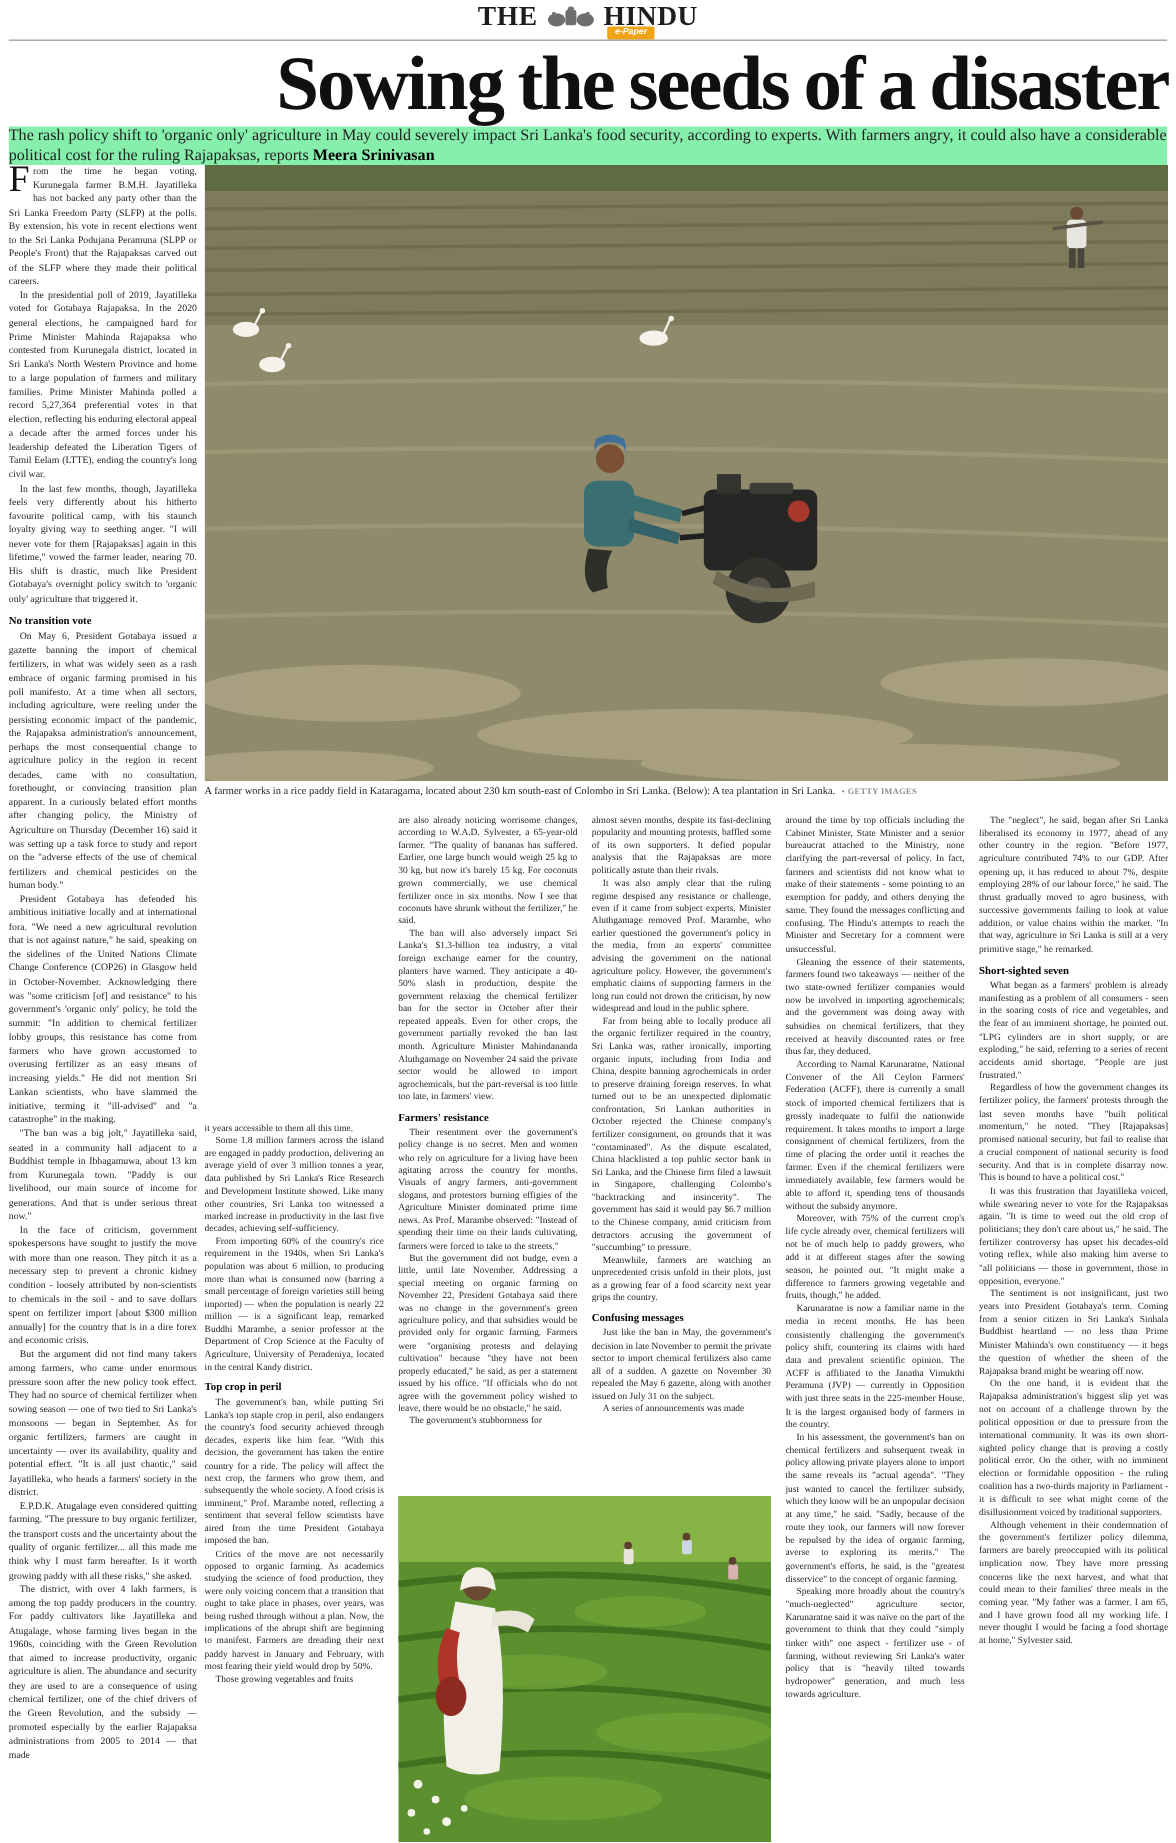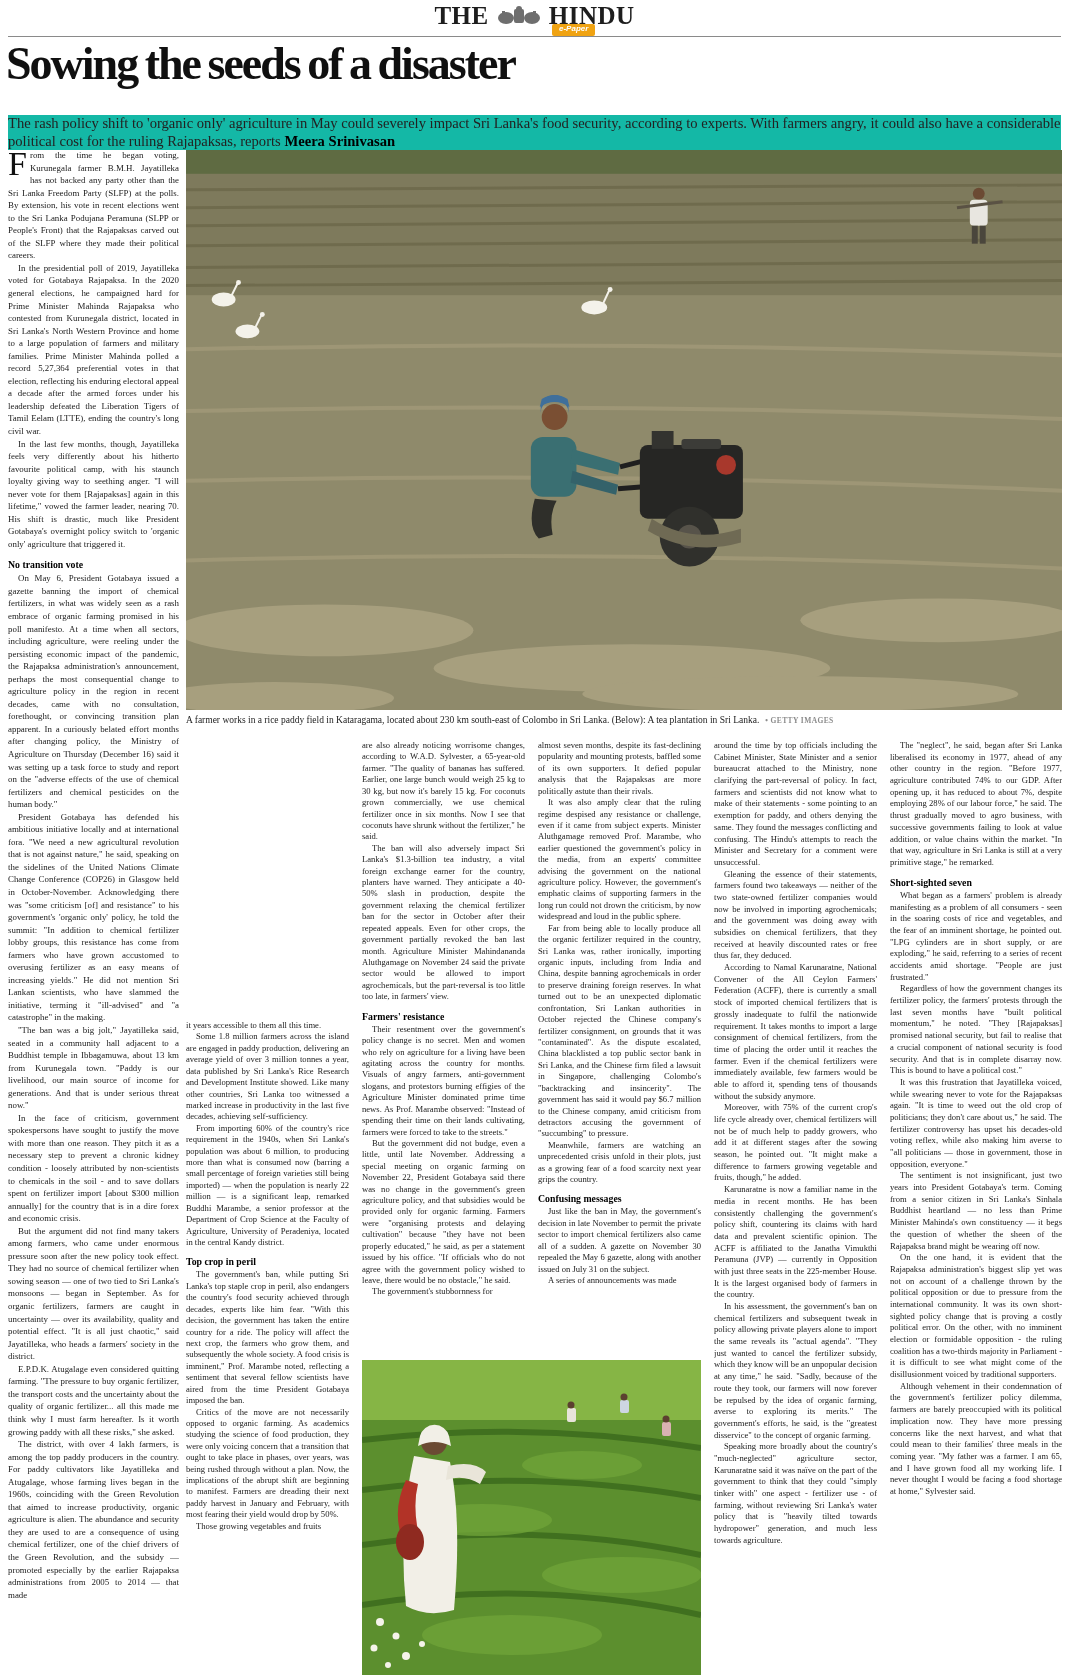--- a/index.html
+++ b/index.html
@@ -10,24 +10,24 @@
   .masthead-inner{display:inline-flex;align-items:center;gap:7px;cursor:pointer;}
   .masthead-word{font-family:"Liberation Serif",serif;font-weight:700;font-size:25px;
                  letter-spacing:.5px;color:#1d1d1d;line-height:1;}
   .emblem{width:46px;height:22px;opacity:.85;}
   .badge{position:absolute;top:24px;left:552px;background:#f0a312;color:#fff;
          font-family:"Liberation Sans",sans-serif;font-weight:700;font-style:italic;
          font-size:8px;padding:1px 7px 2px;border-radius:2px;line-height:1.1;}
   .rule{position:absolute;top:36px;left:8px;width:1053px;border-top:1px solid #8a8a8a;}
   
   .headline{position:absolute;top:40px;left:6px;width:1056px;margin:0;
-            font-size:46px;font-weight:700;letter-spacing:-2px;word-spacing:-2px;
-            line-height:1.05;color:#101010;}
+            font-size:70px;font-weight:700;letter-spacing:-2px;word-spacing:-2px;
+            line-height:1.05;color:#101010;text-align:right;}
   .standfirst{position:absolute;top:115px;left:8px;width:1053px;
-              font-size:14.6px;line-height:1.2;color:#222;background:#14b8a6;}
+              font-size:14.6px;line-height:1.2;color:#222;background:#86efac;}
   .standfirst b{color:#000;}
   
   .photo-main{position:absolute;left:186px;top:150px;width:876px;height:560px;overflow:hidden;}
   .photo-main svg{display:block;width:100%;height:100%;}
   .caption{position:absolute;left:186px;top:715px;width:876px;
            font-family:Liberation Serif, serif;font-size:9.5px;color:#222;line-height:1.2;}
   .credit{font-size:7.5px;color:#8b8b8b;font-weight:700;letter-spacing:.4px;margin-left:6px;}
   .photo-tea{position:absolute;left:362px;top:1360px;width:339px;height:315px;overflow:hidden;}
   .photo-tea svg{display:block;width:100%;height:100%;}
   

